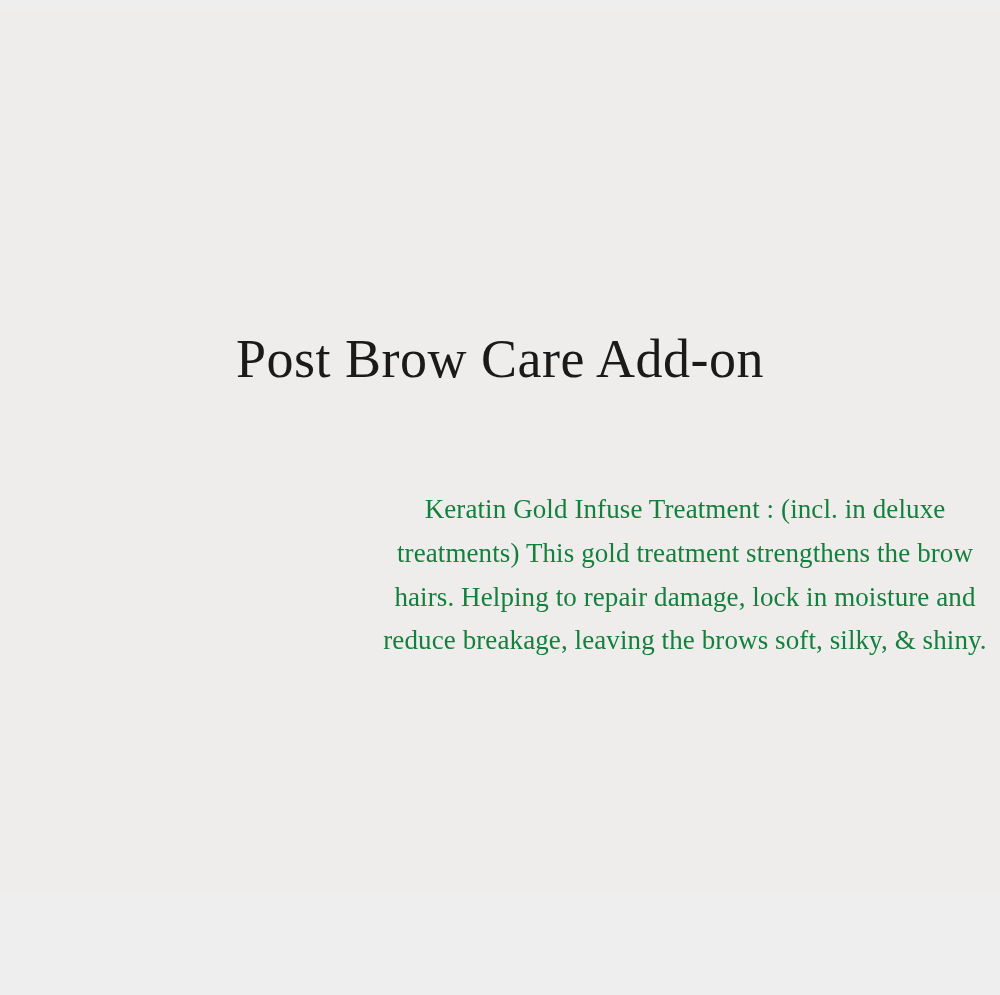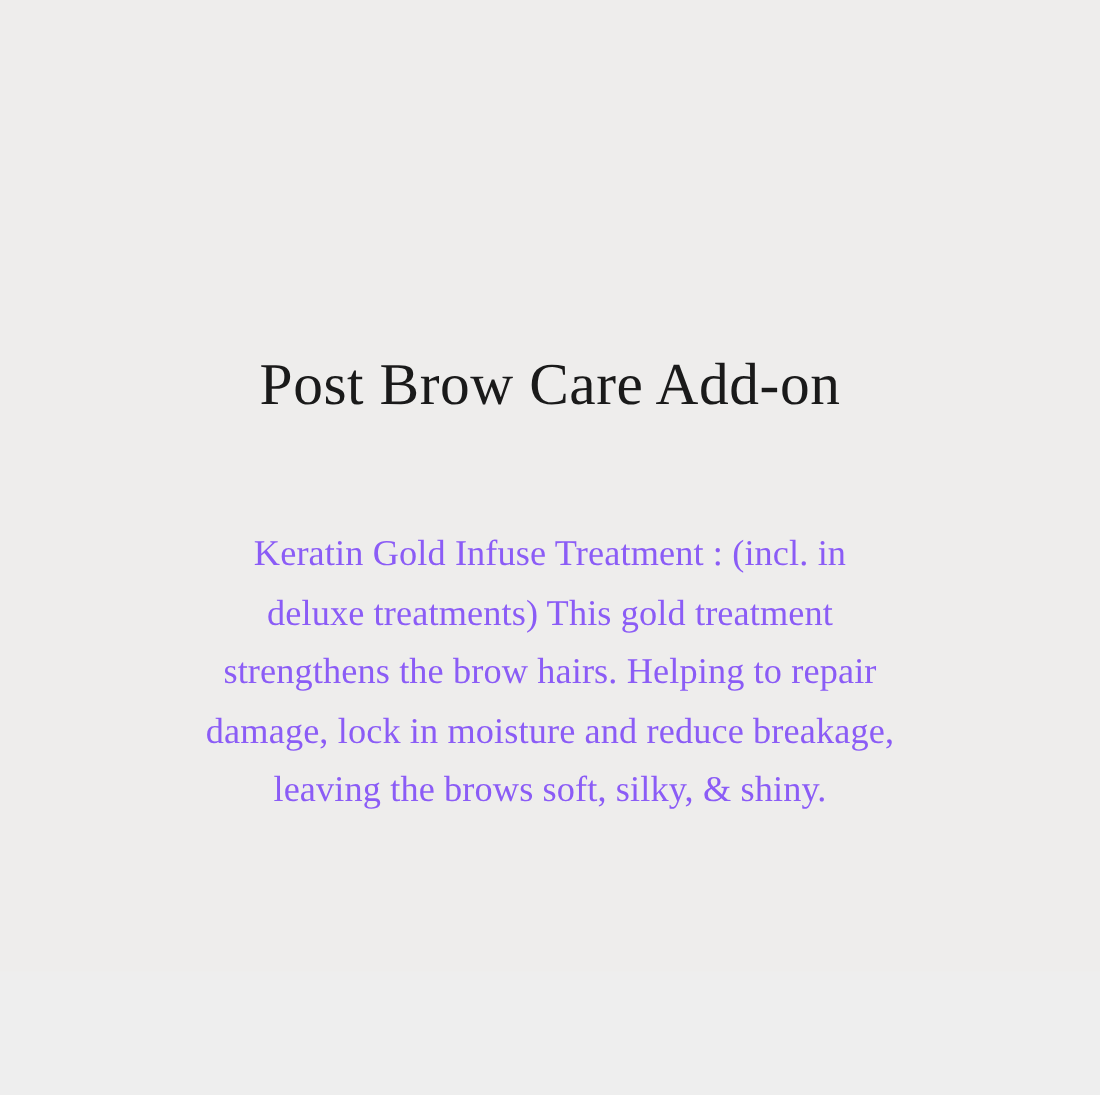--- a/index.html
+++ b/index.html
@@ -13,42 +13,43 @@
     font-family: "Liberation Serif", serif;
     color: #1c1c1c;
     overflow: hidden;
   }
   .card {
     width: 1000px;
     height: 883px;
     background: #eeedec;
     display: flex;
     flex-direction: column;
-    align-items: center;
+    align-items: flex-end;
     box-sizing: border-box;
+    margin-top: 10px;
   }
   .title {
     margin-top: 318px;
     font-family: "Liberation Serif", serif;
     font-size: 54px;
     line-height: 1.15;
     font-weight: 400;
     letter-spacing: 0.5px;
     color: #1a1a1a;
     text-align: center;
     width: 100%;
   }
   .body-text {
     margin-top: 62px;
     width: 630px;
     font-family: "Liberation Serif", serif;
-    font-size: 33px;
+    font-size: 27px;
     line-height: 1.62;
     font-weight: 400;
-    color: #8b5cf6;
+    color: #15803d;
     text-align: center;
     letter-spacing: 0.1px;
   }
 </style>
 </head>
 <body>
 
 <div class="card">
   <h1 class="title">Post Brow Care Add-on</h1>
   <p class="body-text">Keratin Gold Infuse Treatment : (incl. in deluxe treatments) This gold treatment strengthens the brow hairs. Helping to repair damage, lock in moisture and reduce breakage, leaving the brows soft, silky, &amp; shiny.</p>

